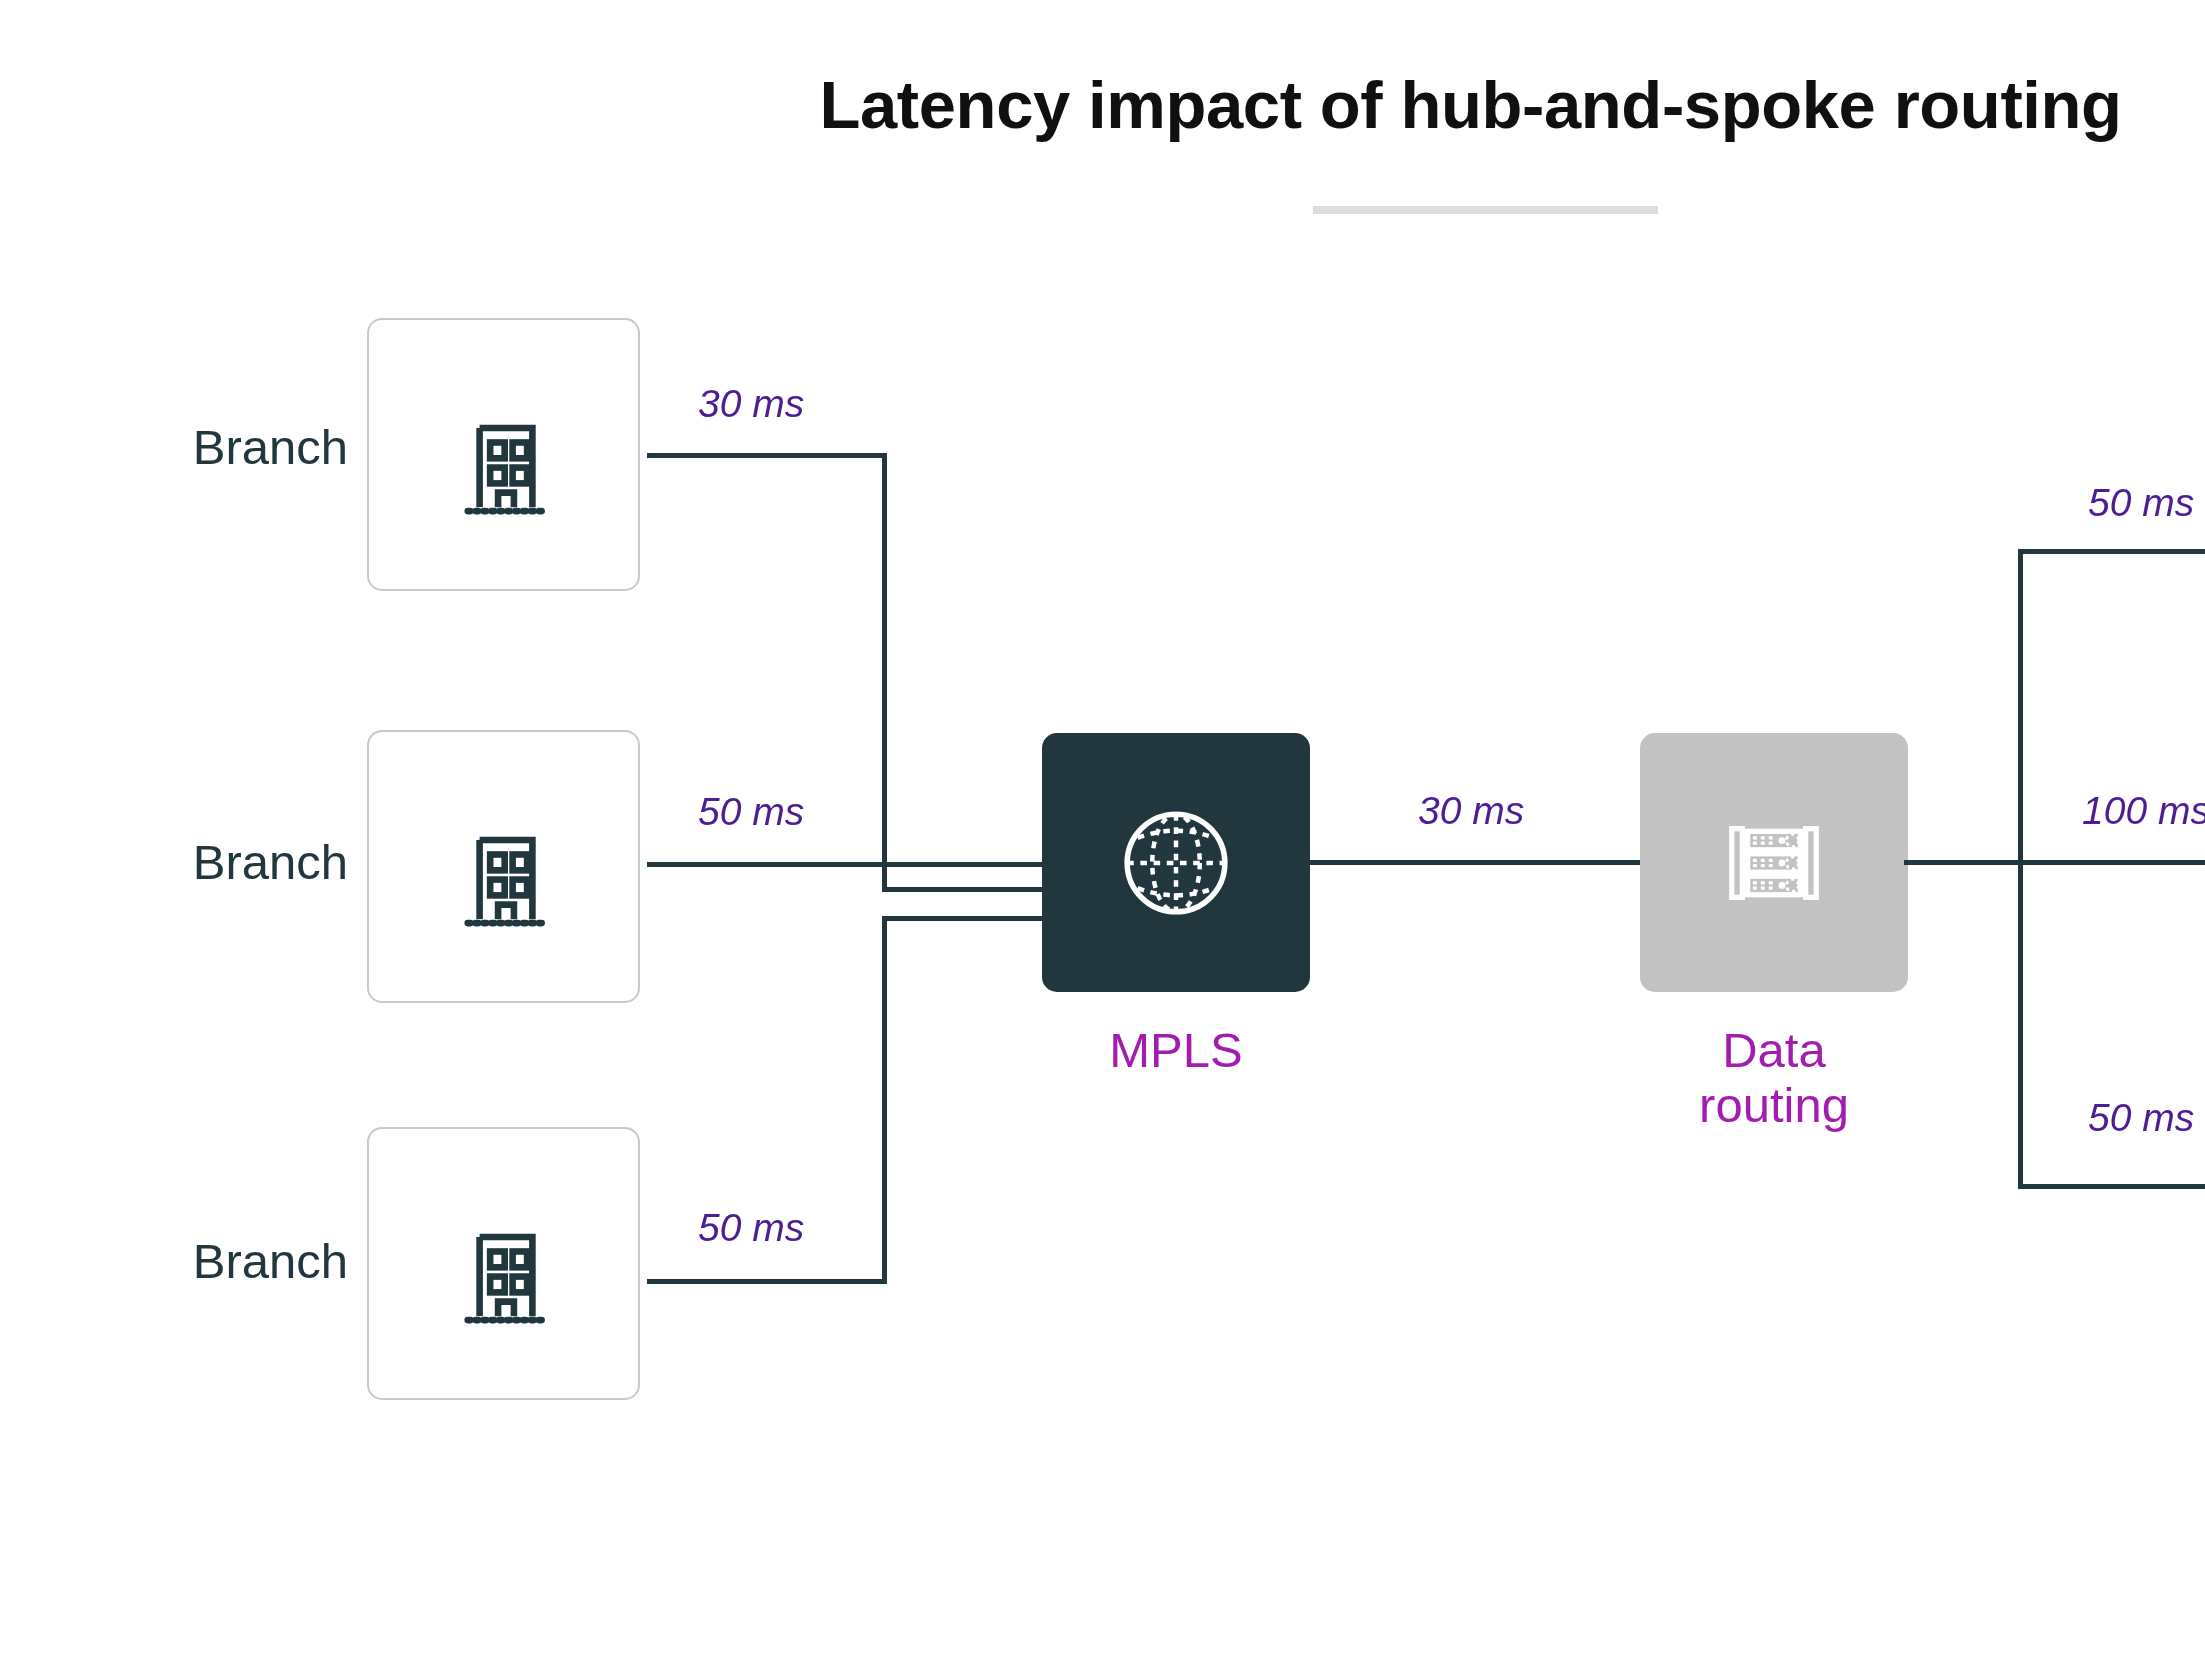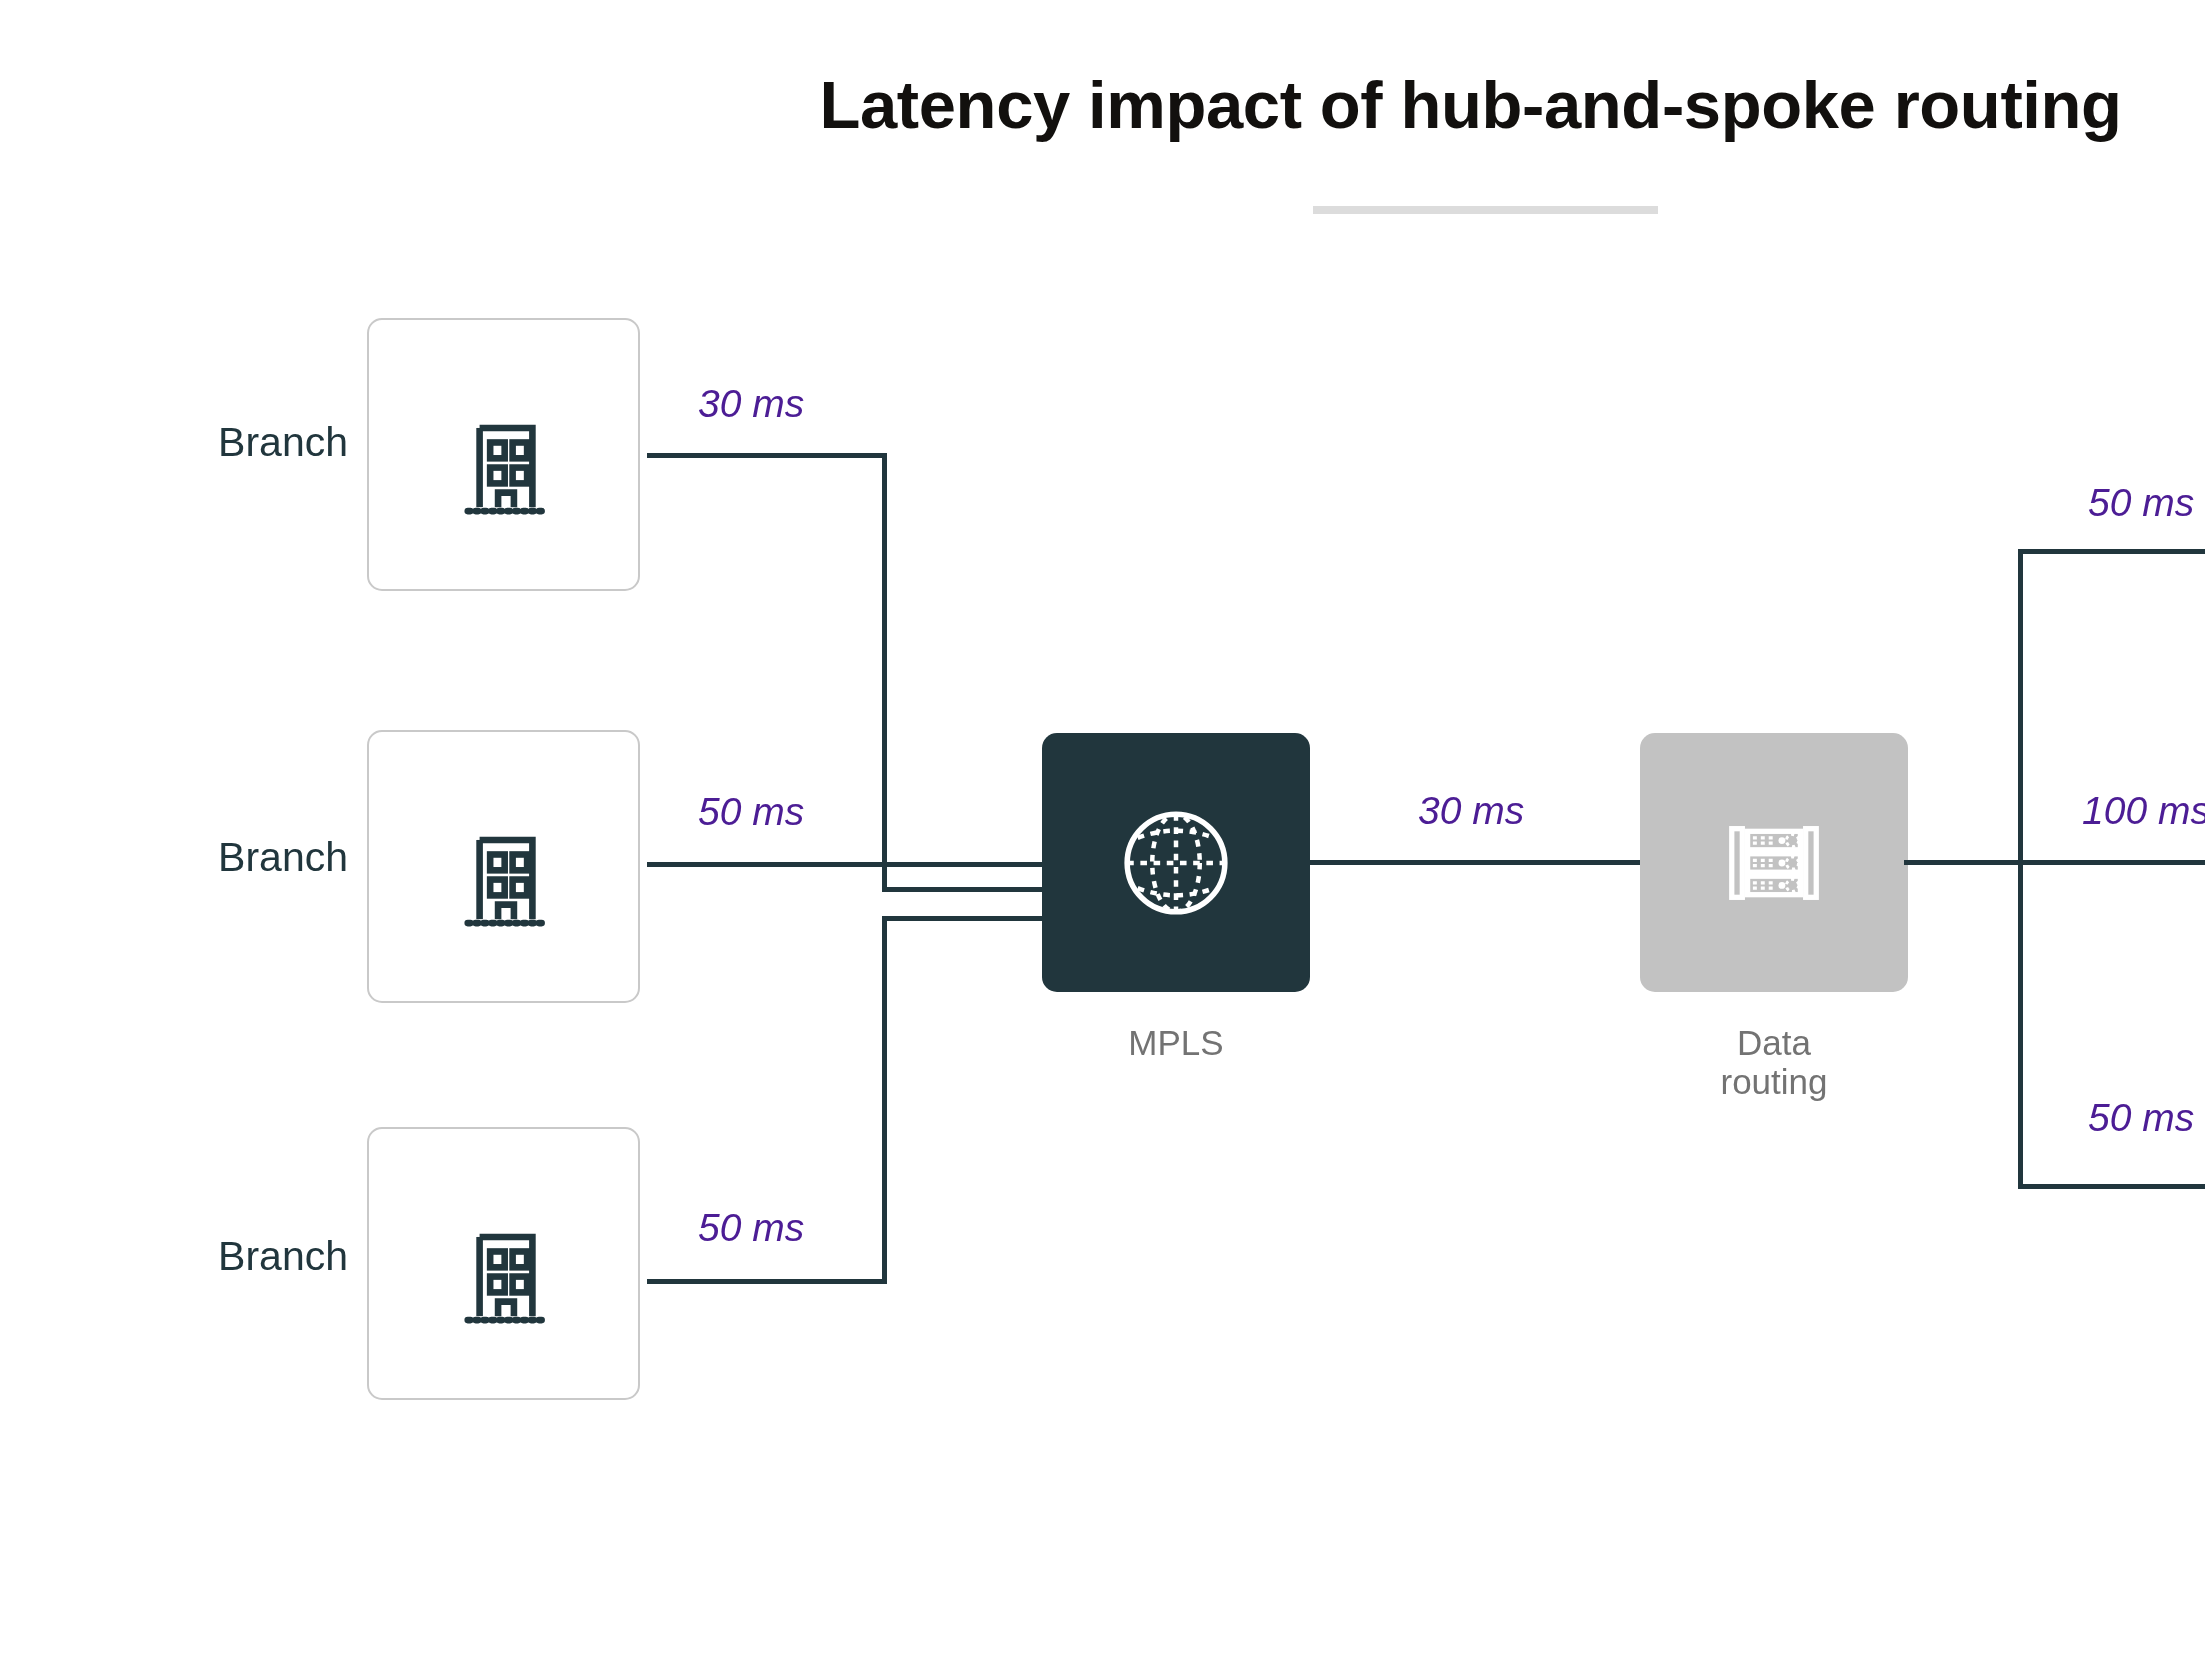--- a/index.html
+++ b/index.html
@@ -20,26 +20,26 @@
     letter-spacing:-0.4px;
     white-space:nowrap;
   }
   #title-divider{
     position:absolute;left:1313px;top:206px;
     width:345px;height:8.4px;background:#DCDCDC;
   }
 
   
   .node-label{
-    position:absolute;color:#737373;
-    font-size:35px;line-height:1.12;
+    position:absolute;color:#a21caf;
+    font-size:49px;line-height:1.12;
     white-space:pre-line;
   }
   .branch-label{
-    position:absolute;color:#21363D;font-size:41px;
+    position:absolute;color:#21363D;font-size:49px;
     text-align:right;white-space:nowrap;
   }
   .lat{
     position:absolute;color:#4c1d95;
     font-size:39px;font-style:italic;white-space:nowrap;
   }
 
   
   .branch-box{
     position:absolute;

